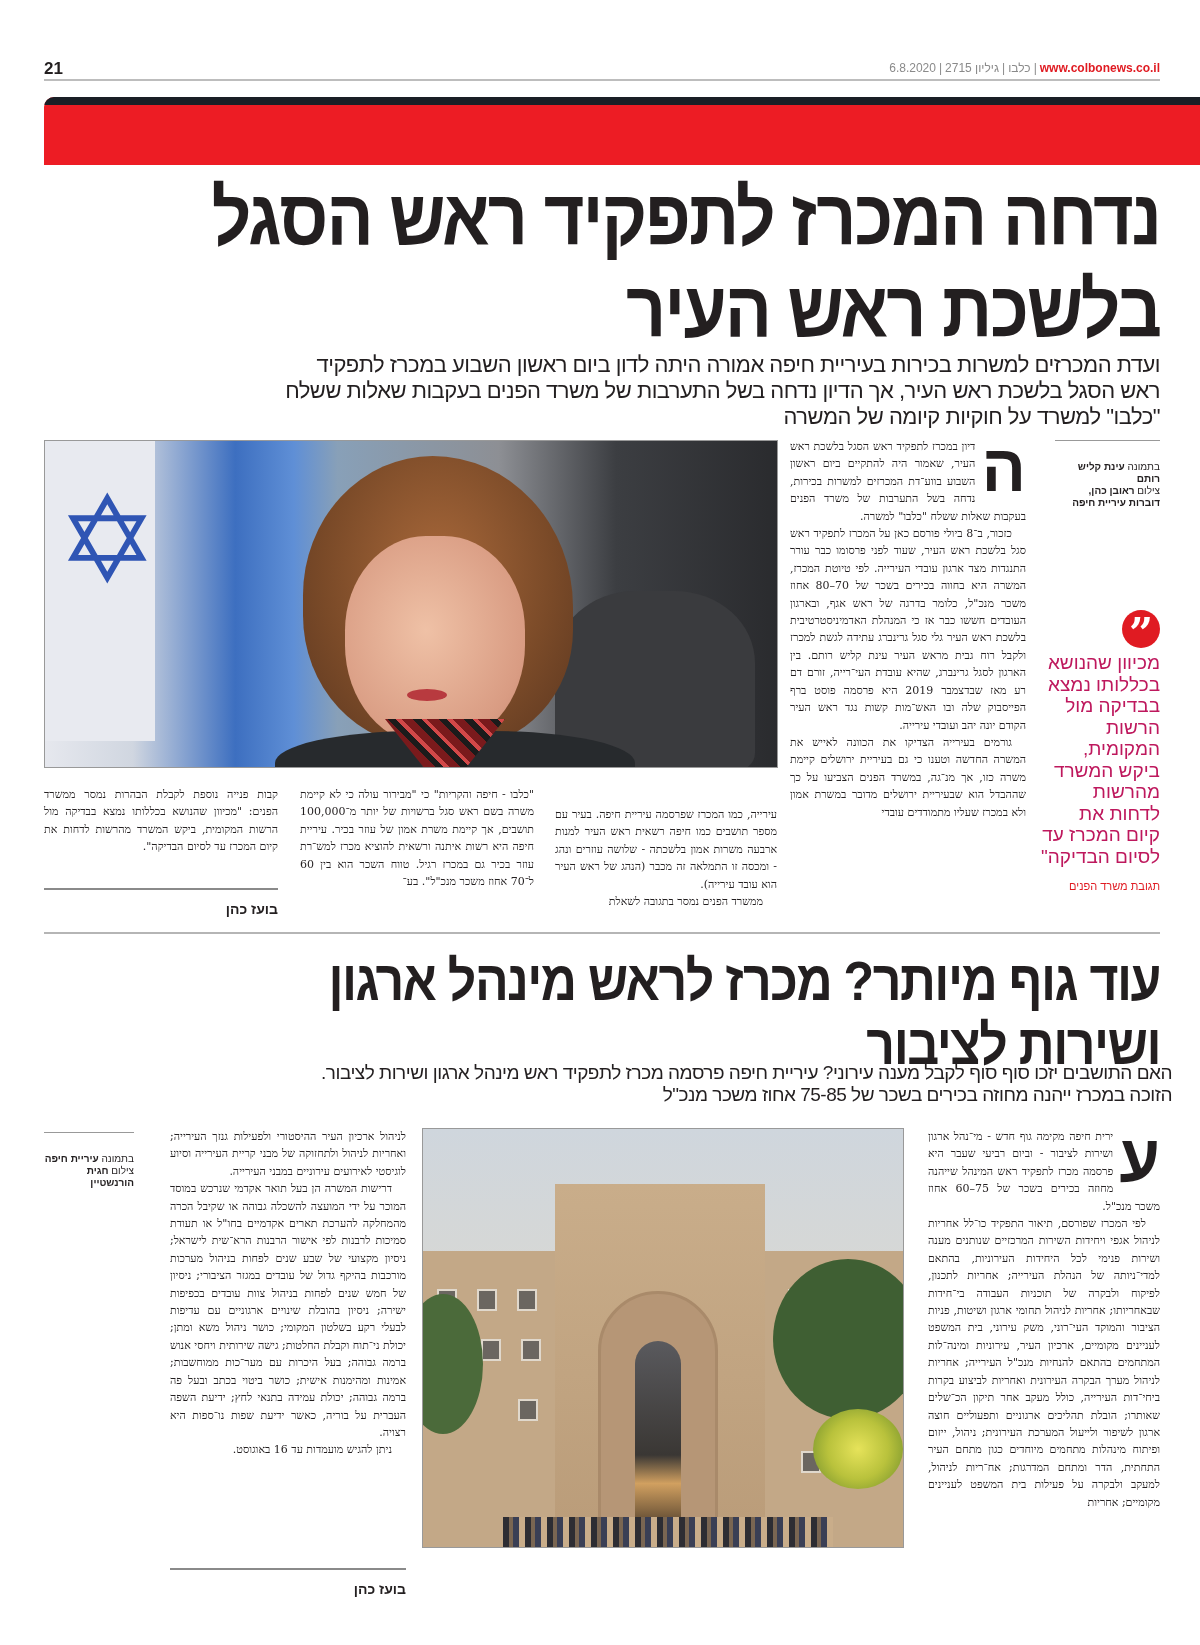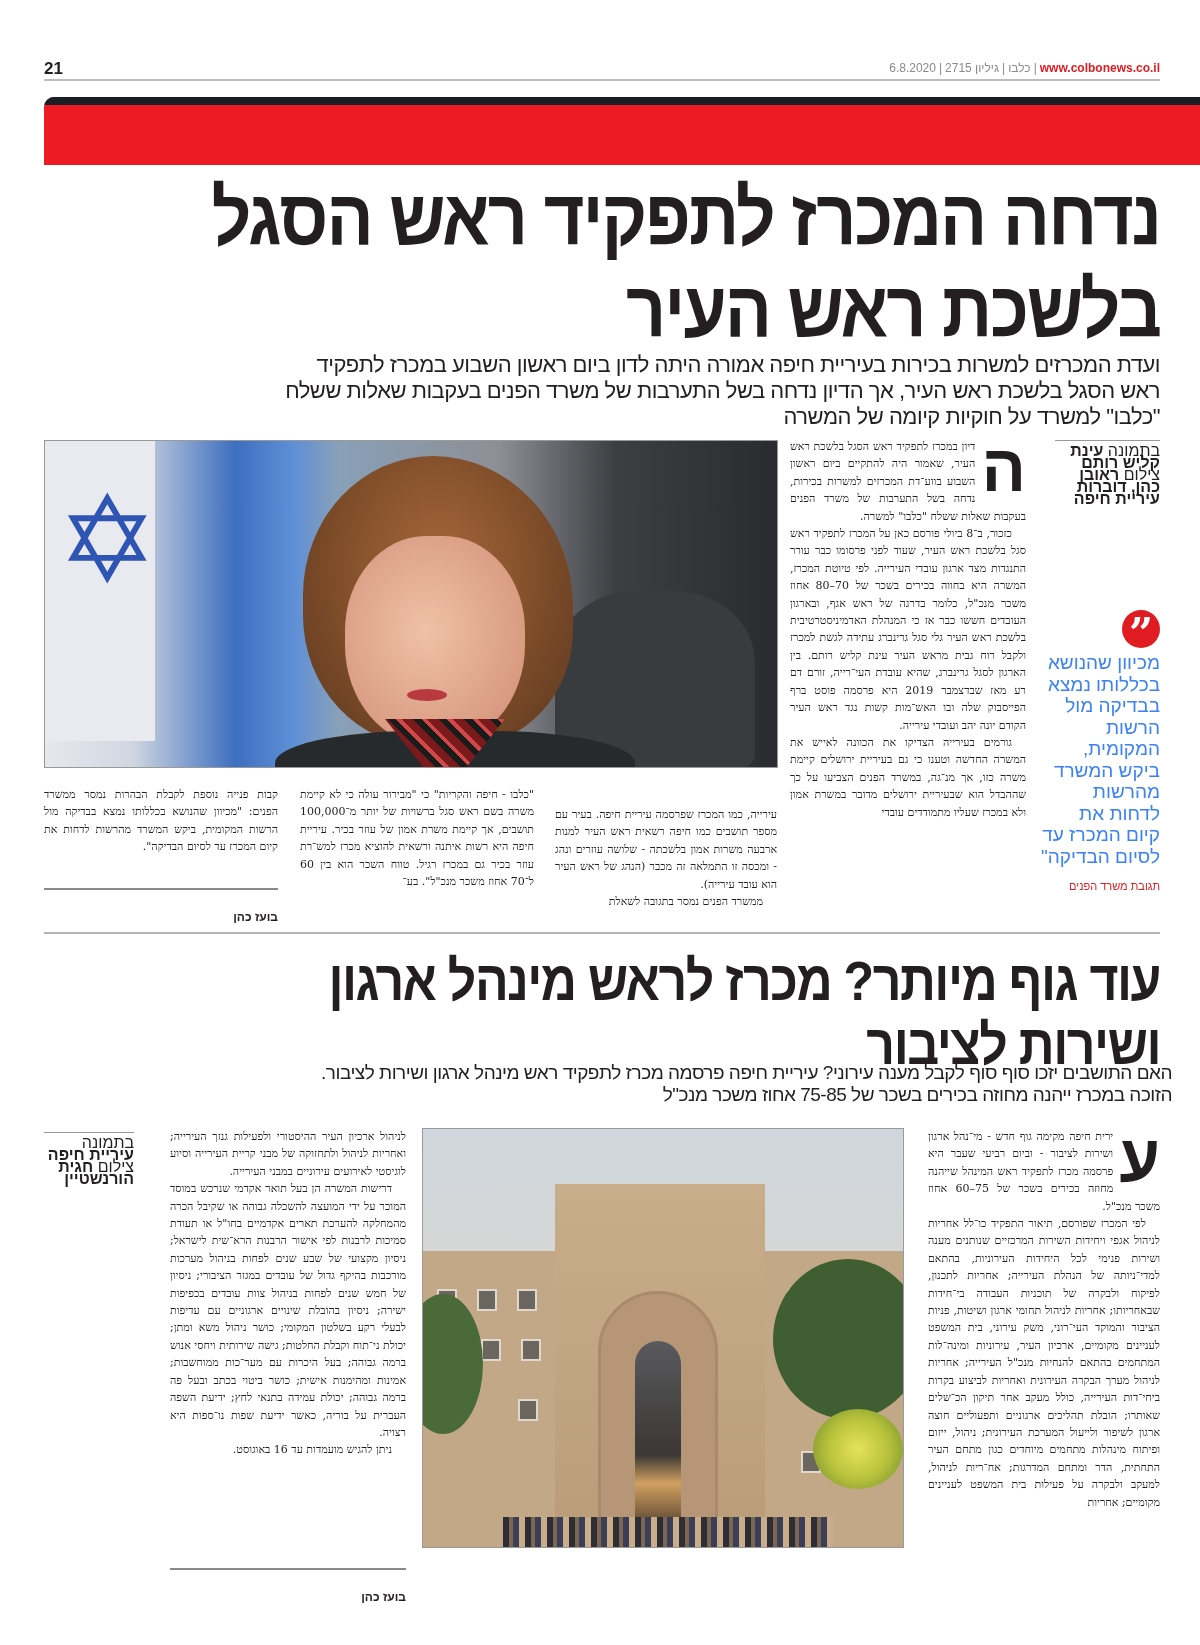--- a/index.html
+++ b/index.html
@@ -23,41 +23,41 @@
     background: linear-gradient(90deg, #e6e8ee 0%, #d0d6e0 12%, #3d6fc0 26%, #5f8fd6 34%, #88a0b8 40%, #8d8f94 62%, #3c3e42 78%, #2a2b2e 100%); }
   .photo1 .flag { position: absolute; left: 0; top: 0; width: 110px; height: 300px; background: #e8eaf0; }
   .photo1 .star { position: absolute; left: 12px; top: 40px; font-size: 120px; color: #2f55b4; font-family: "DejaVu Sans", sans-serif; line-height: 1; }
   .photo1 .hair { position: absolute; left: 258px; top: 15px; width: 270px; height: 290px; border-radius: 48% 52% 40% 45%; background: radial-gradient(ellipse at 50% 40%, #a8683a 0%, #7a4a28 60%, #5a3620 100%); }
   .photo1 .face { position: absolute; left: 300px; top: 95px; width: 180px; height: 210px; border-radius: 45% 45% 48% 48%; background: radial-gradient(ellipse at 45% 45%, #efc1a6 0%, #d99c83 70%, #c58470 100%); }
   .photo1 .lips { position: absolute; left: 362px; top: 248px; width: 40px; height: 12px; border-radius: 50%; background: #b83a3f; }
   .photo1 .body { position: absolute; left: 230px; top: 290px; width: 360px; height: 80px; border-radius: 40% 40% 0 0; background: #272a2d; }
   .photo1 .shirt { position: absolute; left: 340px; top: 278px; width: 120px; height: 60px; background: repeating-linear-gradient(45deg, #7a1a1c 0 8px, #1b1b1b 8px 14px, #d24848 14px 18px); clip-path: polygon(0 0, 100% 0, 60% 100%, 40% 100%); }
   .photo1 .chair { position: absolute; left: 510px; top: 150px; width: 200px; height: 180px; border-radius: 40% 40% 10% 10%; background: #3a3b3e; }
 
-  .credit { position: absolute; direction: rtl; text-align: right; font-family: "Liberation Sans", sans-serif; font-size: 16px; line-height: 12px; color: #231f20; border-top: 1px solid #999; padding-top: 4px; }
+  .credit { position: absolute; direction: rtl; text-align: right; font-family: "Liberation Sans", sans-serif; font-size: 10px; line-height: 12px; color: #231f20; border-top: 1px solid #999; padding-top: 20px; }
   .credit b { font-weight: bold; }
   .credit1 { top: 440px; left: 1055px; width: 105px; }
   .credit2 { top: 1132px; left: 44px; width: 90px; }
 
   .col { position: absolute; direction: rtl; text-align: justify; font-family: "DejaVu Serif", serif; font-size: 11px; line-height: 17.4px; color: #231f20; }
   .col p { text-indent: 0; }
   .col p + p { text-indent: 14px; }
   .dropcap { float: right; font-family: "Liberation Sans", sans-serif; font-weight: bold; font-size: 66px; line-height: 56px; margin-left: 6px; margin-top: 2px; color: #231f20; }
 
   .c1a { top: 438px; left: 790px; width: 236px; }
   .c1b { top: 786px; left: 555px; width: 222px; margin-top: 20px; }
   .c1c { top: 786px; left: 300px; width: 234px; }
   .c1d { top: 786px; left: 44px; width: 234px; }
 
   .quote { position: absolute; top: 610px; left: 1040px; width: 120px; direction: rtl; text-align: right; }
   .quote-icon { width: 38px; height: 38px; border-radius: 50%; background: #e01b22; color: #fff; font-family: "DejaVu Serif", serif; font-weight: bold; font-size: 42px; line-height: 48px; text-align: center; margin-right: 0; margin-left: auto; margin-bottom: 4px; }
-  .quote-text { font-family: "Liberation Sans", sans-serif; font-size: 19px; line-height: 21.5px; color: #3b82f6; }
+  .quote-text { font-family: "Liberation Sans", sans-serif; font-size: 19px; line-height: 21.5px; color: #be185d; }
   .quote-src { font-family: "Liberation Sans", sans-serif; font-weight: normal; font-size: 11px; line-height: 13px; color: #e01b22; margin-top: 13px; }
 
-  .byline { position: absolute; direction: rtl; text-align: right; border-top: 2px solid #8a8a8a; padding-top: 20px; font-family: "Liberation Sans", sans-serif; font-weight: bold; font-size: 12px; color: #231f20; }
+  .byline { position: absolute; direction: rtl; text-align: right; border-top: 2px solid #8a8a8a; padding-top: 11px; font-family: "Liberation Sans", sans-serif; font-weight: bold; font-size: 14px; color: #231f20; }
   .by1 { top: 888px; left: 44px; width: 234px; }
   .by2 { top: 1568px; left: 170px; width: 236px; }
 
   .divider { position: absolute; top: 932px; left: 44px; width: 1116px; height: 2px; background: #b5b5b5; }
 
   .h2 { top: 948px; left: 44px; width: 1116px; font-size: 50px; line-height: 58px; transform: scaleY(1.12); transform-origin: top right; letter-spacing: -1.5px; }
   .dek2 { top: 1062px; left: 56px; width: 1116px; font-size: 19px; line-height: 22px; }
 
   .c2a { top: 1128px; left: 928px; width: 232px; }
   .c2b { top: 1128px; left: 170px; width: 236px; }

